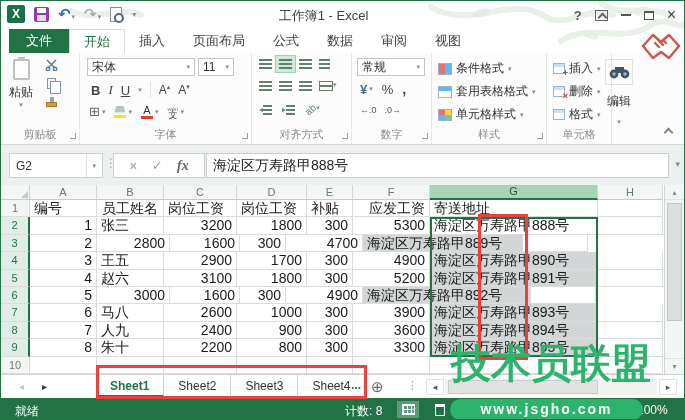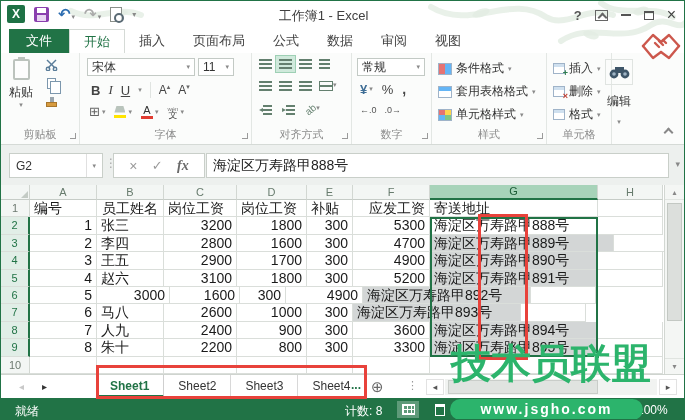--- a/index.html
+++ b/index.html
@@ -482,26 +482,25 @@
           <div class="cell num" style="width: 73px;">3200</div>
           <div class="cell num" style="width: 70px;">1800</div>
           <div class="cell num" style="width: 46px;">300</div>
           <div class="cell num" style="width: 77px;">5300</div>
           <div class="cell" style="width: 168px;">海淀区万寿路甲888号</div>
           <div class="cell" style="width: 65px;"></div>
         </div>
         <div class="grow">
           <div class="gut hl">3</div>
           <div class="cell num" style="width: 67px;">2</div>
-          <div class="cell" style="width: 67px;">李四</div>
           <div class="cell num" style="width: 73px;">2800</div>
           <div class="cell num" style="width: 70px;">1600</div>
           <div class="cell num" style="width: 46px;">300</div>
           <div class="cell num" style="width: 77px;">4700</div>
-          <div class="cell gsel" style="width: 184px;">海淀区万寿路甲889号</div>
+          <div class="cell gsel" style="width: 160px;">海淀区万寿路甲889号</div>
           <div class="cell" style="width: 65px;"></div>
         </div>
         <div class="grow">
           <div class="gut hl">4</div>
           <div class="cell num" style="width: 67px;">3</div>
           <div class="cell" style="width: 67px;">王五</div>
           <div class="cell num" style="width: 73px;">2900</div>
           <div class="cell num" style="width: 70px;">1700</div>
           <div class="cell num" style="width: 46px;">300</div>
           <div class="cell num" style="width: 77px;">4900</div>
@@ -529,20 +528,21 @@
           <div class="cell gsel" style="width: 168px;">海淀区万寿路甲892号</div>
           <div class="cell" style="width: 65px;"></div>
         </div>
         <div class="grow">
           <div class="gut hl">7</div>
           <div class="cell num" style="width: 67px;">6</div>
           <div class="cell" style="width: 67px;">马八</div>
           <div class="cell num" style="width: 73px;">2600</div>
           <div class="cell num" style="width: 70px;">1000</div>
           <div class="cell num" style="width: 46px;">300</div>
+          <div class="cell num" style="width: 77px;">3900</div>
           <div class="cell gsel" style="width: 168px;">海淀区万寿路甲893号</div>
           <div class="cell" style="width: 65px;"></div>
         </div>
         <div class="grow">
           <div class="gut hl">8</div>
           <div class="cell num" style="width: 67px;">7</div>
           <div class="cell" style="width: 67px;">人九</div>
           <div class="cell num" style="width: 73px;">2400</div>
           <div class="cell num" style="width: 70px;">900</div>
           <div class="cell num" style="width: 46px;">300</div>

